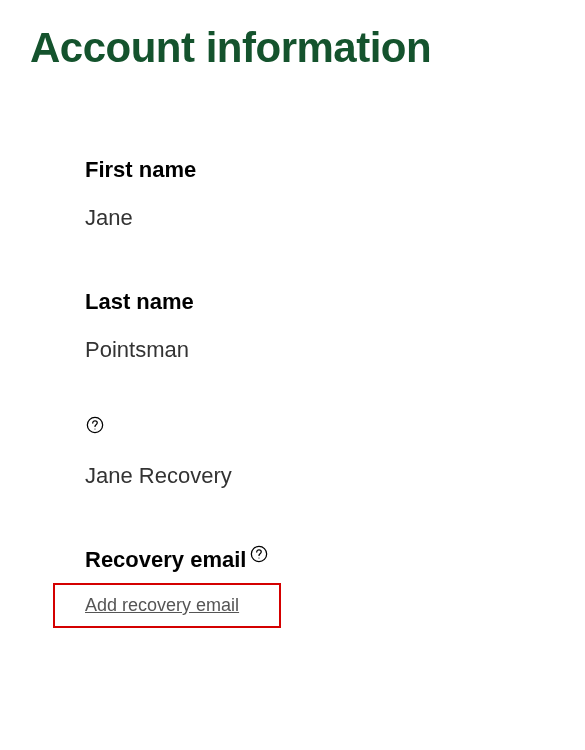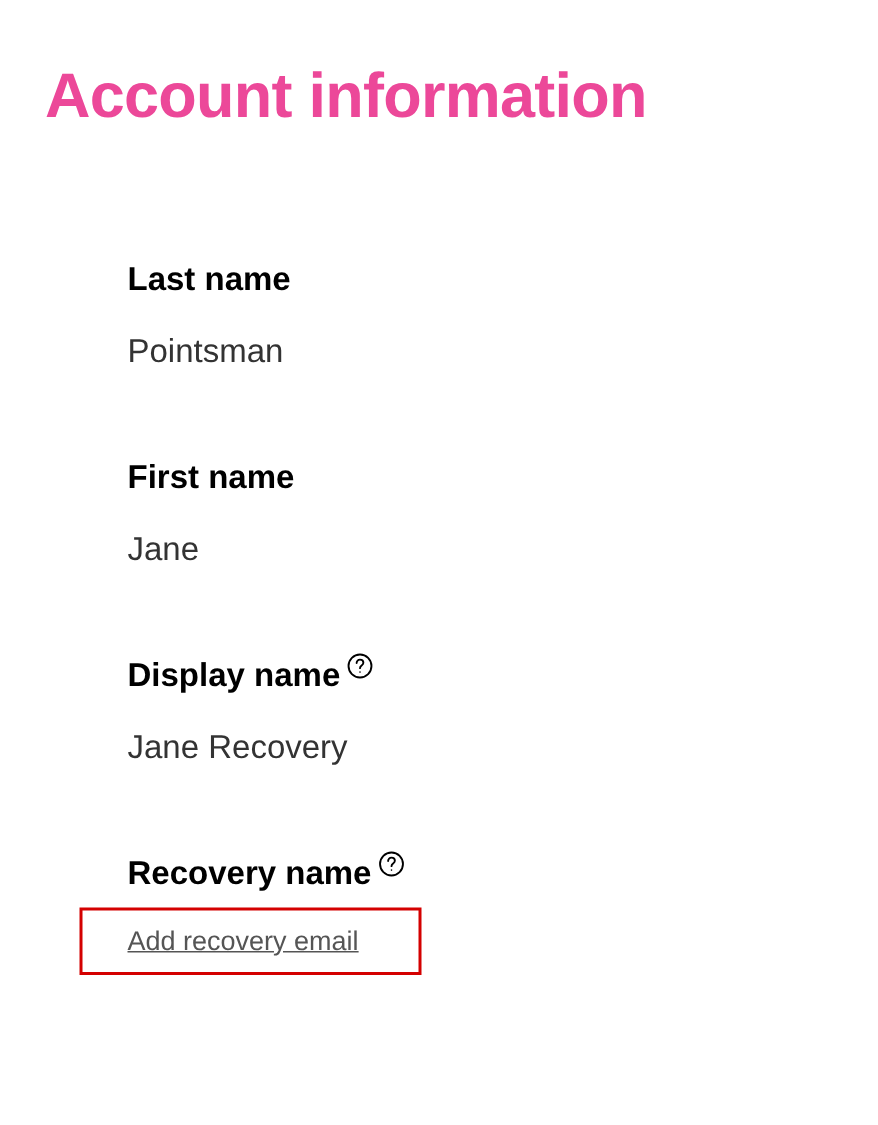--- a/index.html
+++ b/index.html
@@ -11,22 +11,22 @@
       font-family: -apple-system, BlinkMacSystemFont, "Segoe UI", Helvetica, Arial, sans-serif;
       background: #ffffff;
       width: 585px;
       height: 750px;
       color: #000;
     }
     .page-title {
       font-size: 42px;
       font-weight: 700;
       letter-spacing: -0.5px;
-      padding: 40px 0 0 30px;
-      color: #ec4899;
+      padding: 24px 0 0 30px;
+      color: #14532d;
     }
     .content {
       padding: 85px 0 0 85px;
     }
     .field {
       margin-bottom: 58px;
     }
     .field-label {
       font-size: 22px;
       font-weight: 600;
@@ -78,46 +78,45 @@
     }
   </style>
 </head>
 <body>
 
 <h1 class="page-title">Account information</h1>
 
 <div class="content">
 
   <div class="field">
+    <div class="field-label">First name</div>
+    <div class="field-value">Jane</div>
+  </div>
+
+  <div class="field">
     <div class="field-label">Last name</div>
     <div class="field-value">Pointsman</div>
   </div>
 
   <div class="field">
-    <div class="field-label">First name</div>
-    <div class="field-value">Jane</div>
-  </div>
-
-  <div class="field">
     <div class="field-label">
-      <span>Display name</span>
       <span class="help-icon">
         <svg viewBox="0 0 20 20" fill="none" stroke="#000" stroke-width="1.4">
           <circle cx="10" cy="10" r="8.5"></circle>
           <path d="M7.5 7.8c0-1.4 1.1-2.5 2.5-2.5s2.5 1 2.5 2.3c0 1-0.6 1.5-1.3 2-0.8 0.6-1.2 1-1.2 2" stroke-linecap="round"></path>
           <circle cx="10" cy="14.5" r="0.6" fill="#000" stroke="none"></circle>
         </svg>
       </span>
     </div>
     <div class="field-value">Jane Recovery</div>
   </div>
 
   <div class="field field-recovery">
     <div class="field-label">
-      <span>Recovery name</span>
+      <span>Recovery email</span>
       <span class="help-icon">
         <svg viewBox="0 0 20 20" fill="none" stroke="#000" stroke-width="1.4">
           <circle cx="10" cy="10" r="8.5"></circle>
           <path d="M7.5 7.8c0-1.4 1.1-2.5 2.5-2.5s2.5 1 2.5 2.3c0 1-0.6 1.5-1.3 2-0.8 0.6-1.2 1-1.2 2" stroke-linecap="round"></path>
           <circle cx="10" cy="14.5" r="0.6" fill="#000" stroke="none"></circle>
         </svg>
       </span>
     </div>
     <div class="highlight-box">
       <a class="link-action">Add recovery email</a>

